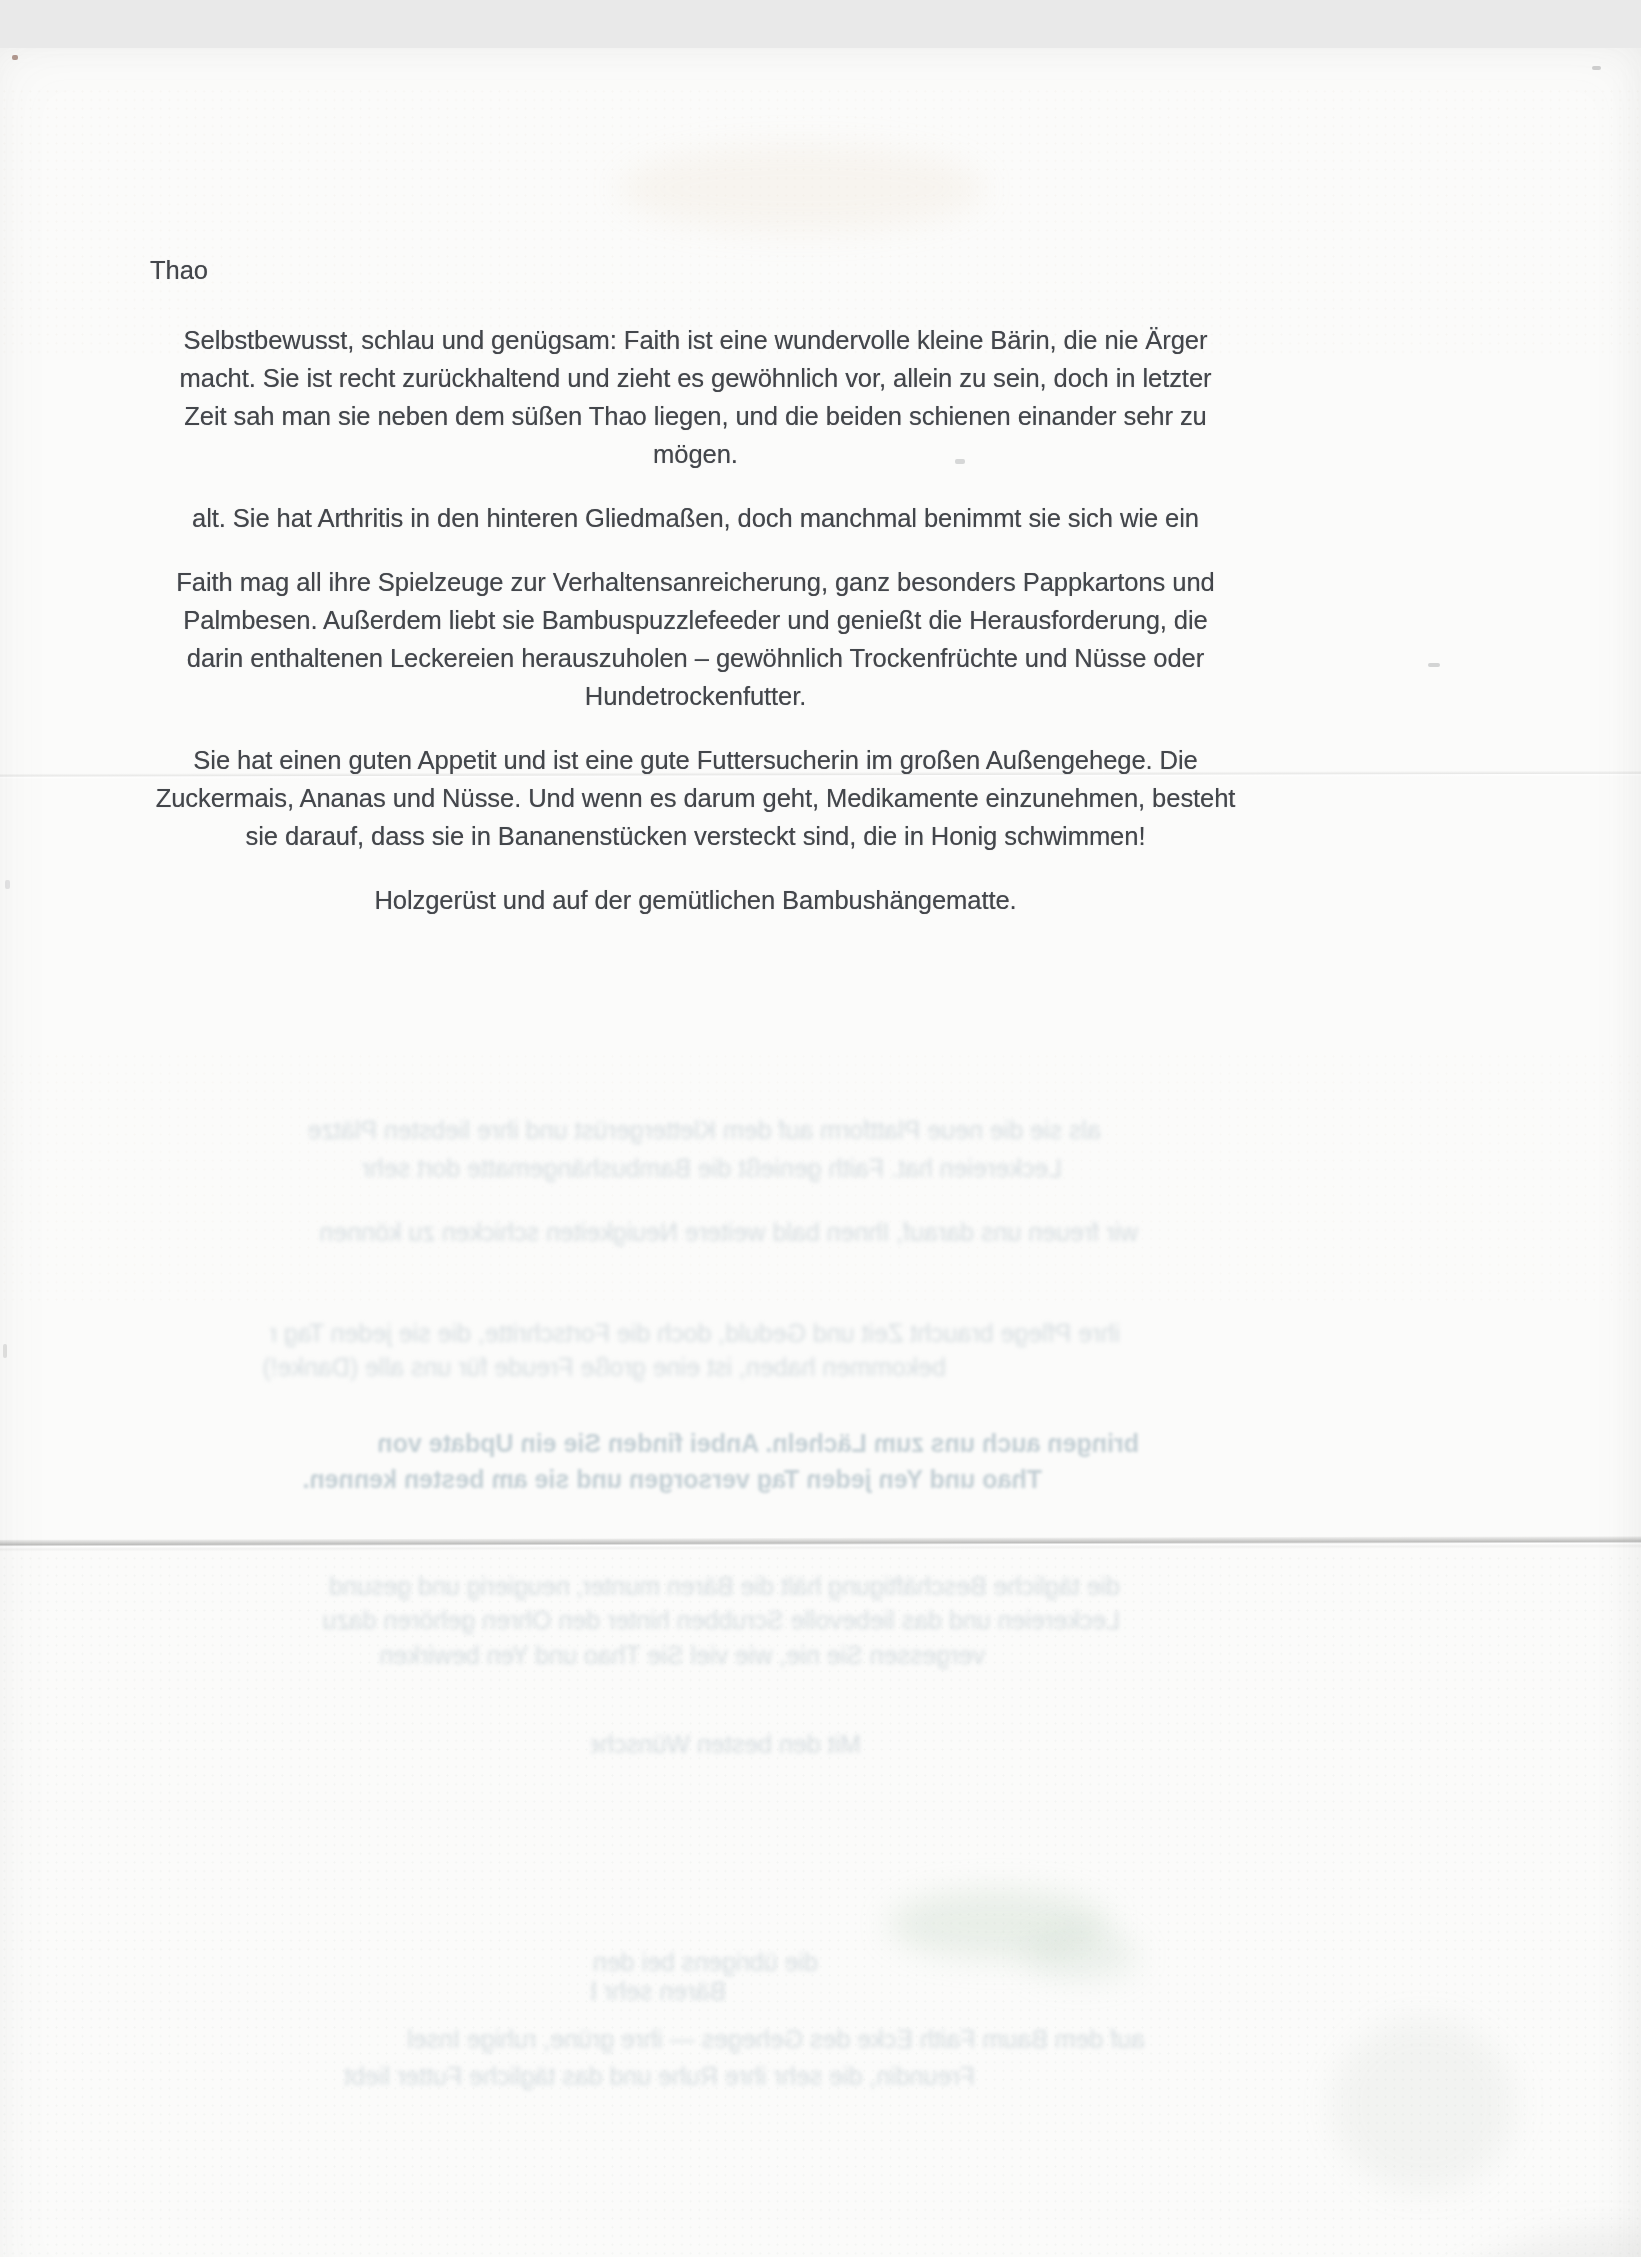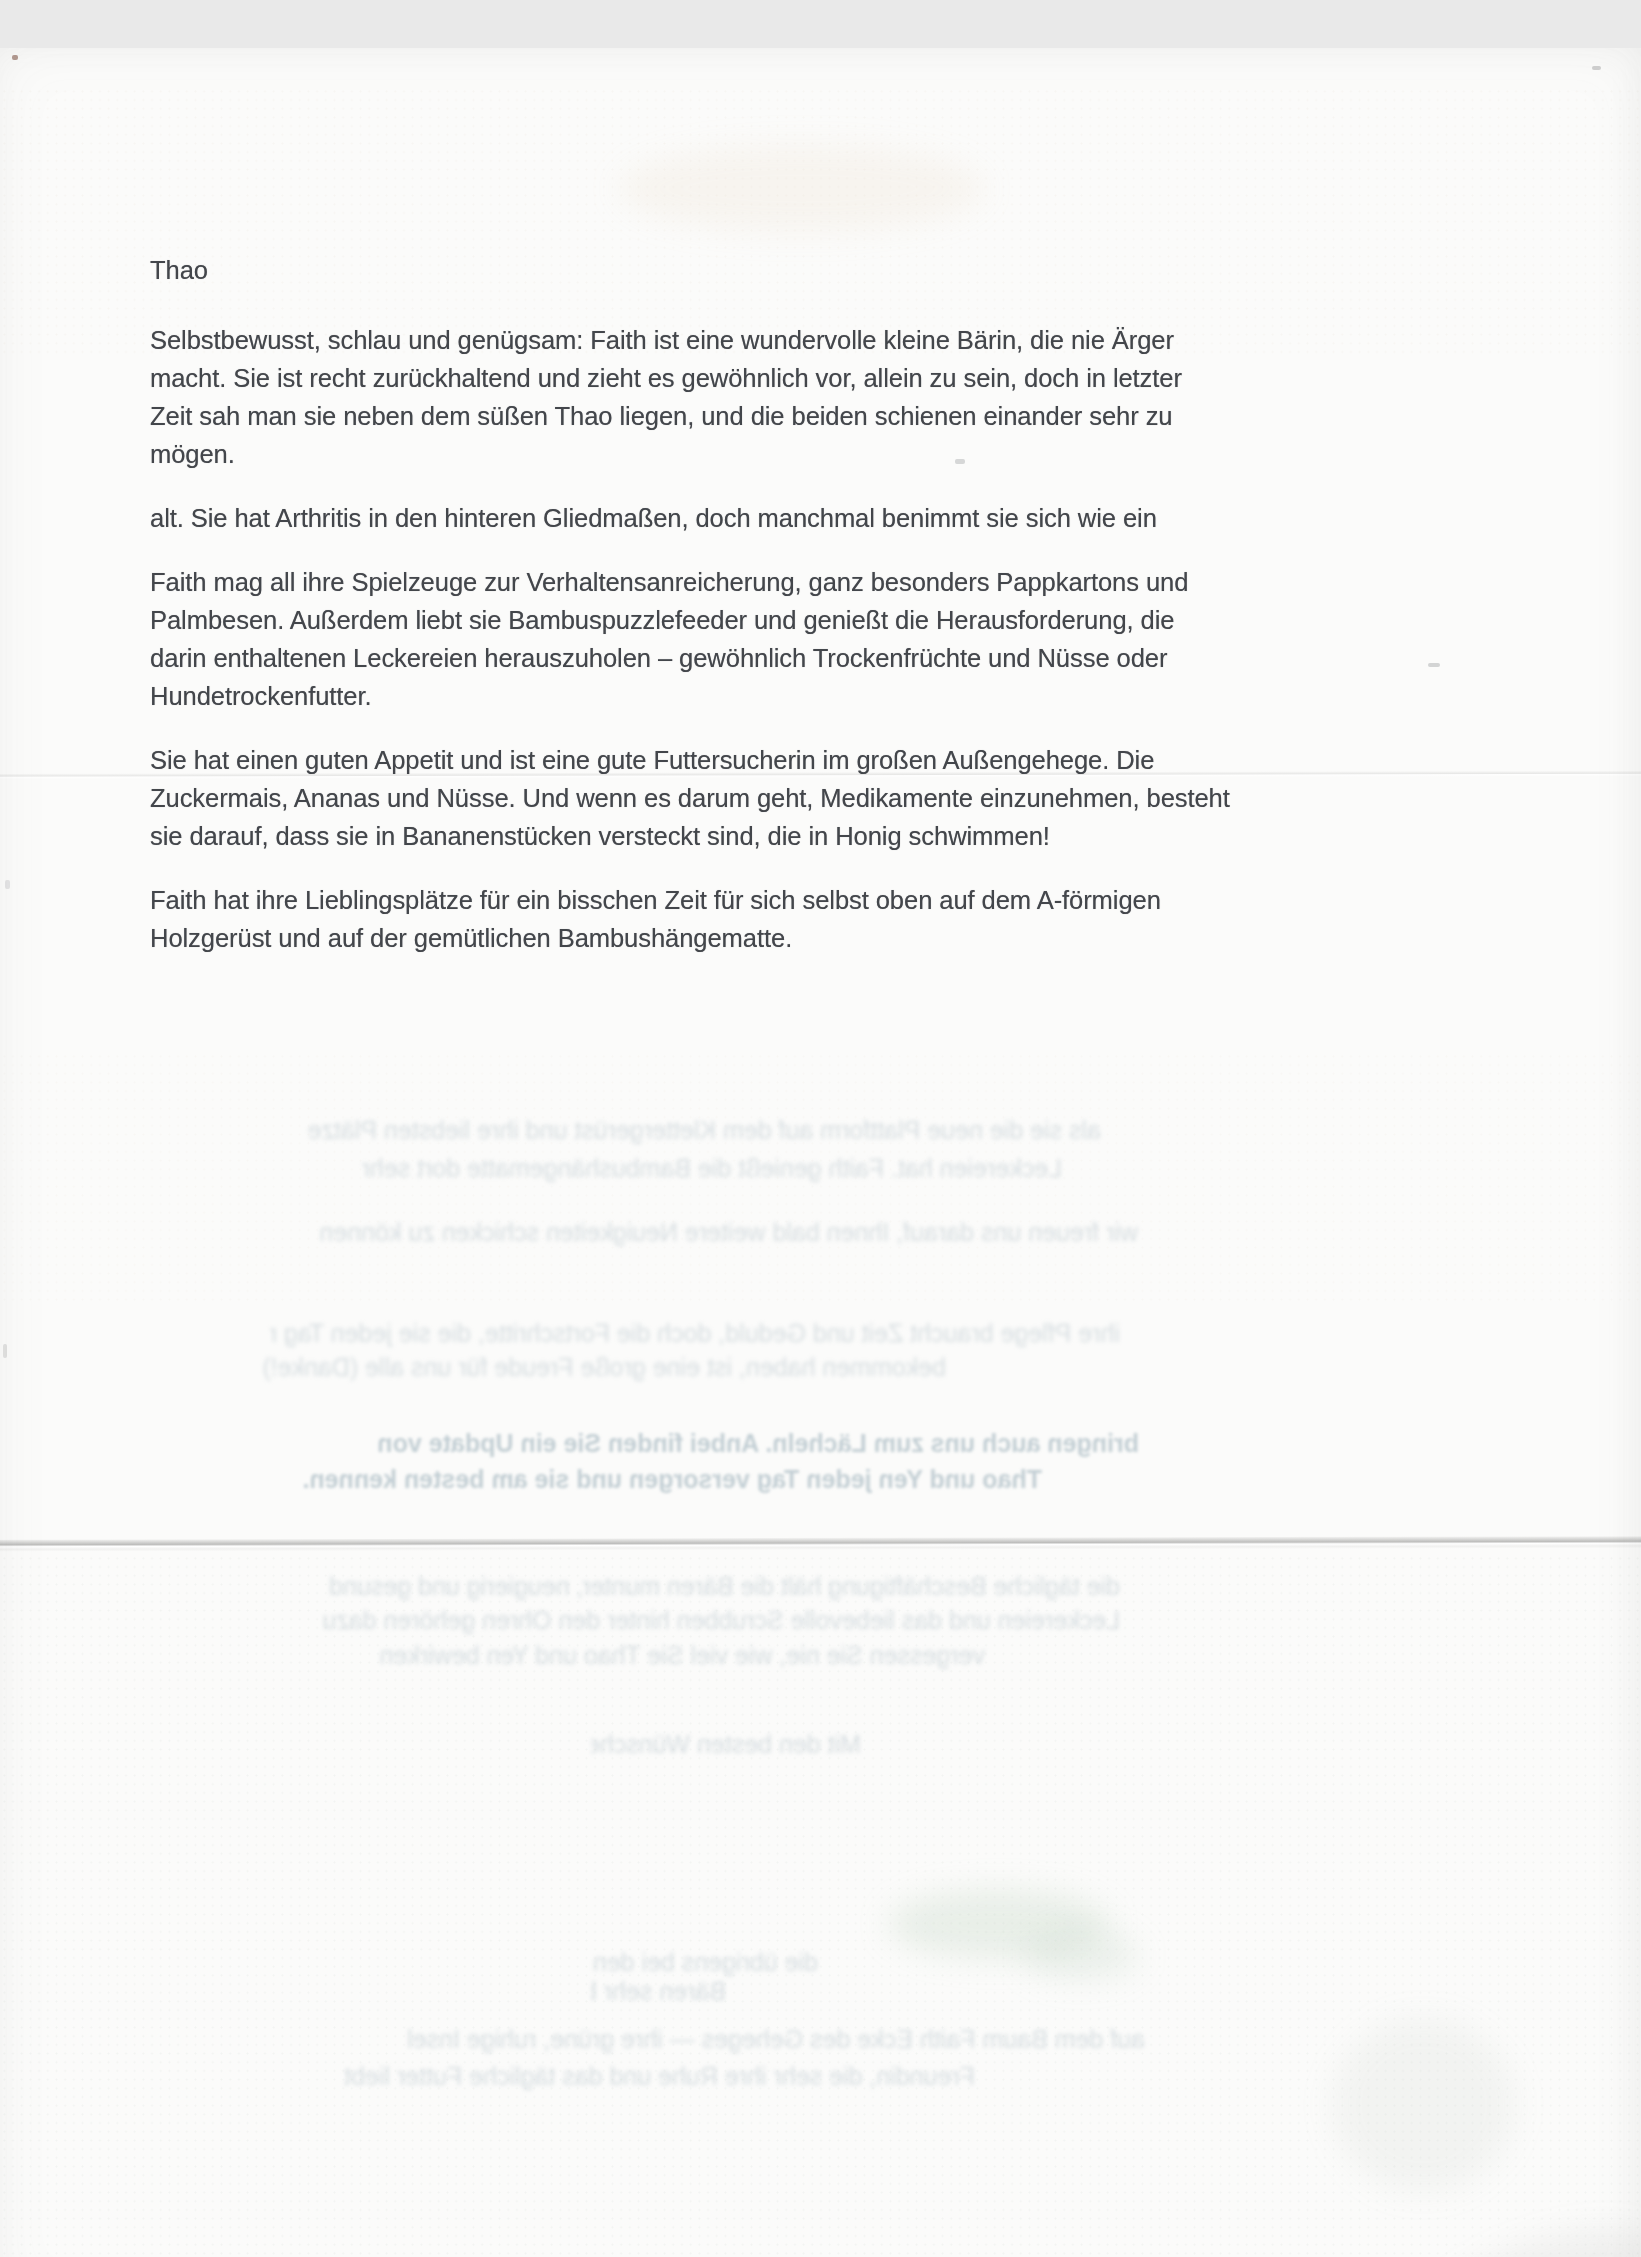--- a/index.html
+++ b/index.html
@@ -27,21 +27,21 @@
   .ht-low{top:1506px;height:743px;opacity:0.18;background-image:radial-gradient(rgba(160,175,165,0.55) 0.8px, transparent 1.2px);}
 
   
   .letter{
     position:absolute;top:203px;left:150px;width:1091px;
     color:#43464b;
     font-size:25.6px;line-height:38px;letter-spacing:-0.1px;
     text-shadow:0 0 0.7px rgba(67,70,75,0.55);
   }
   .greeting{margin:0 0 32px 0;}
-  .para{margin:0 0 26px 0;}
+  .para{margin:0 0 26px 0;text-align:center;}
   .line{white-space:nowrap;}
 
   
   .ghostlayer{position:absolute;inset:0;pointer-events:none;}
   .ghost{
     position:absolute;white-space:nowrap;overflow:hidden;
     transform:scaleX(-1);
     filter:blur(2px);
     color:rgba(146,168,178,0.34);
     font-size:25px;line-height:29px;
@@ -136,20 +136,19 @@
           <div class="line">Palmbesen. Außerdem liebt sie Bambuspuzzlefeeder und genießt die Herausforderung, die</div>
           <div class="line">darin enthaltenen Leckereien herauszuholen – gewöhnlich Trockenfrüchte und Nüsse oder</div>
           <div class="line">Hundetrockenfutter.</div>
         </div>
         <div class="para">
           <div class="line">Sie hat einen guten Appetit und ist eine gute Futtersucherin im großen Außengehege. Die</div>
           <div class="line">Zuckermais, Ananas und Nüsse. Und wenn es darum geht, Medikamente einzunehmen, besteht</div>
           <div class="line">sie darauf, dass sie in Bananenstücken versteckt sind, die in Honig schwimmen!</div>
         </div>
         <div class="para">
-          <div class="line">Faith hat ihre Lieblingsplätze für ein bisschen Zeit für sich selbst oben auf dem A-förmigen</div>
           <div class="line">Holzgerüst und auf der gemütlichen Bambushängematte.</div>
         </div>
       </div>
   </div>
 
 </div>
 
 
 </body></html>

